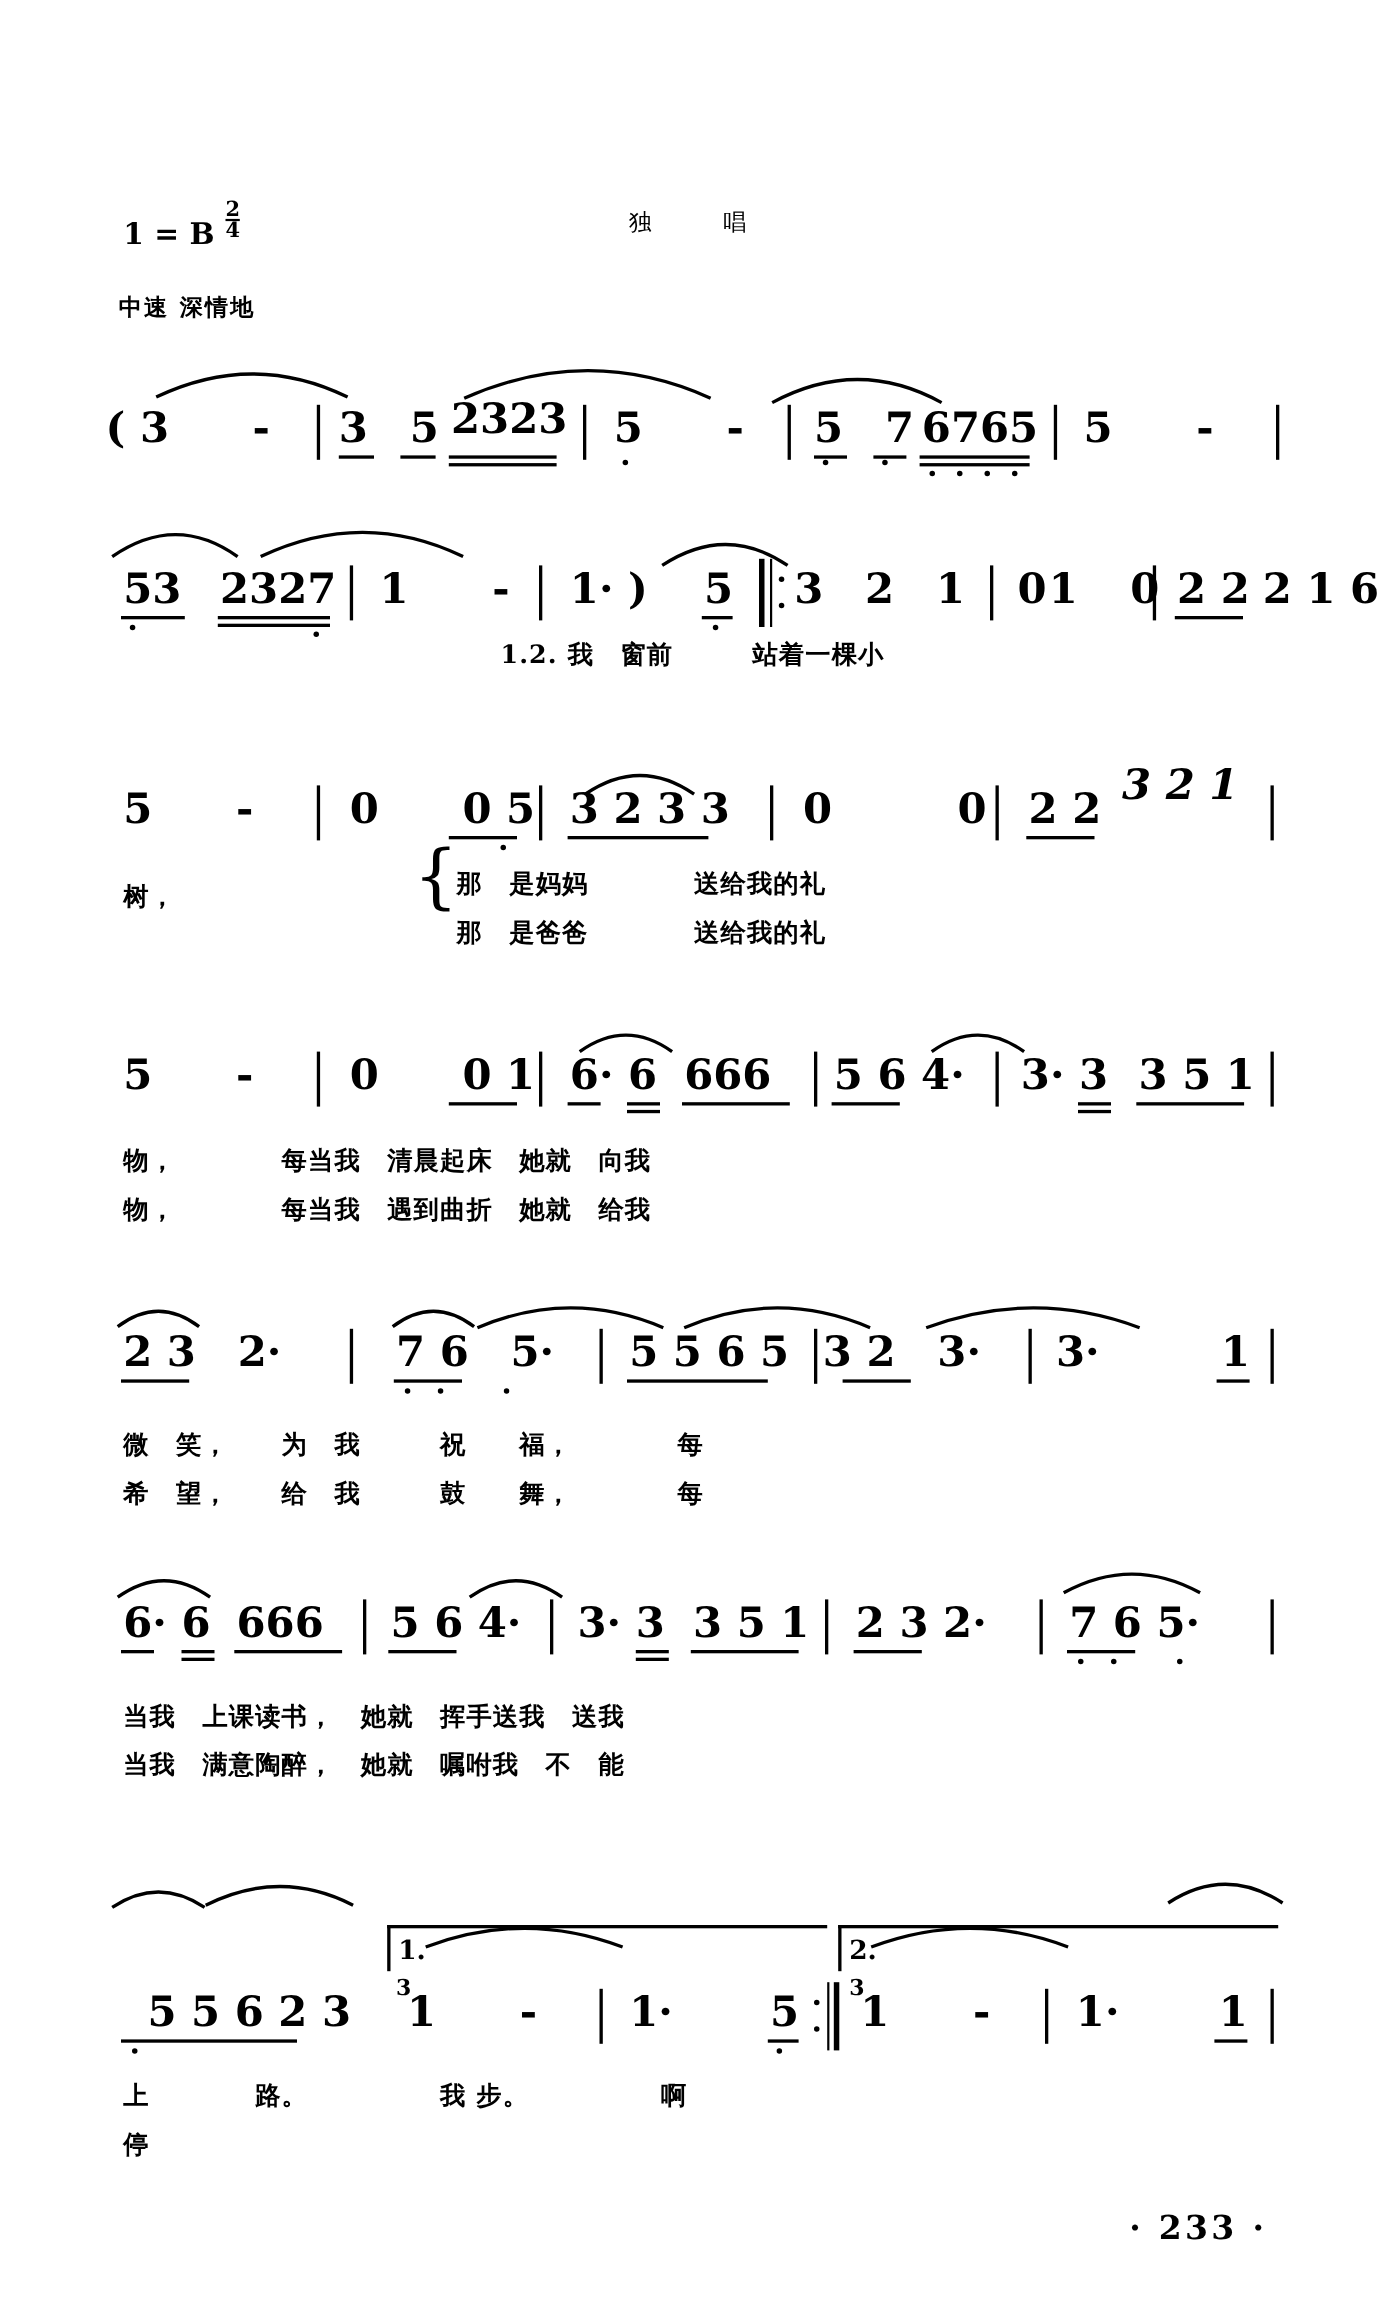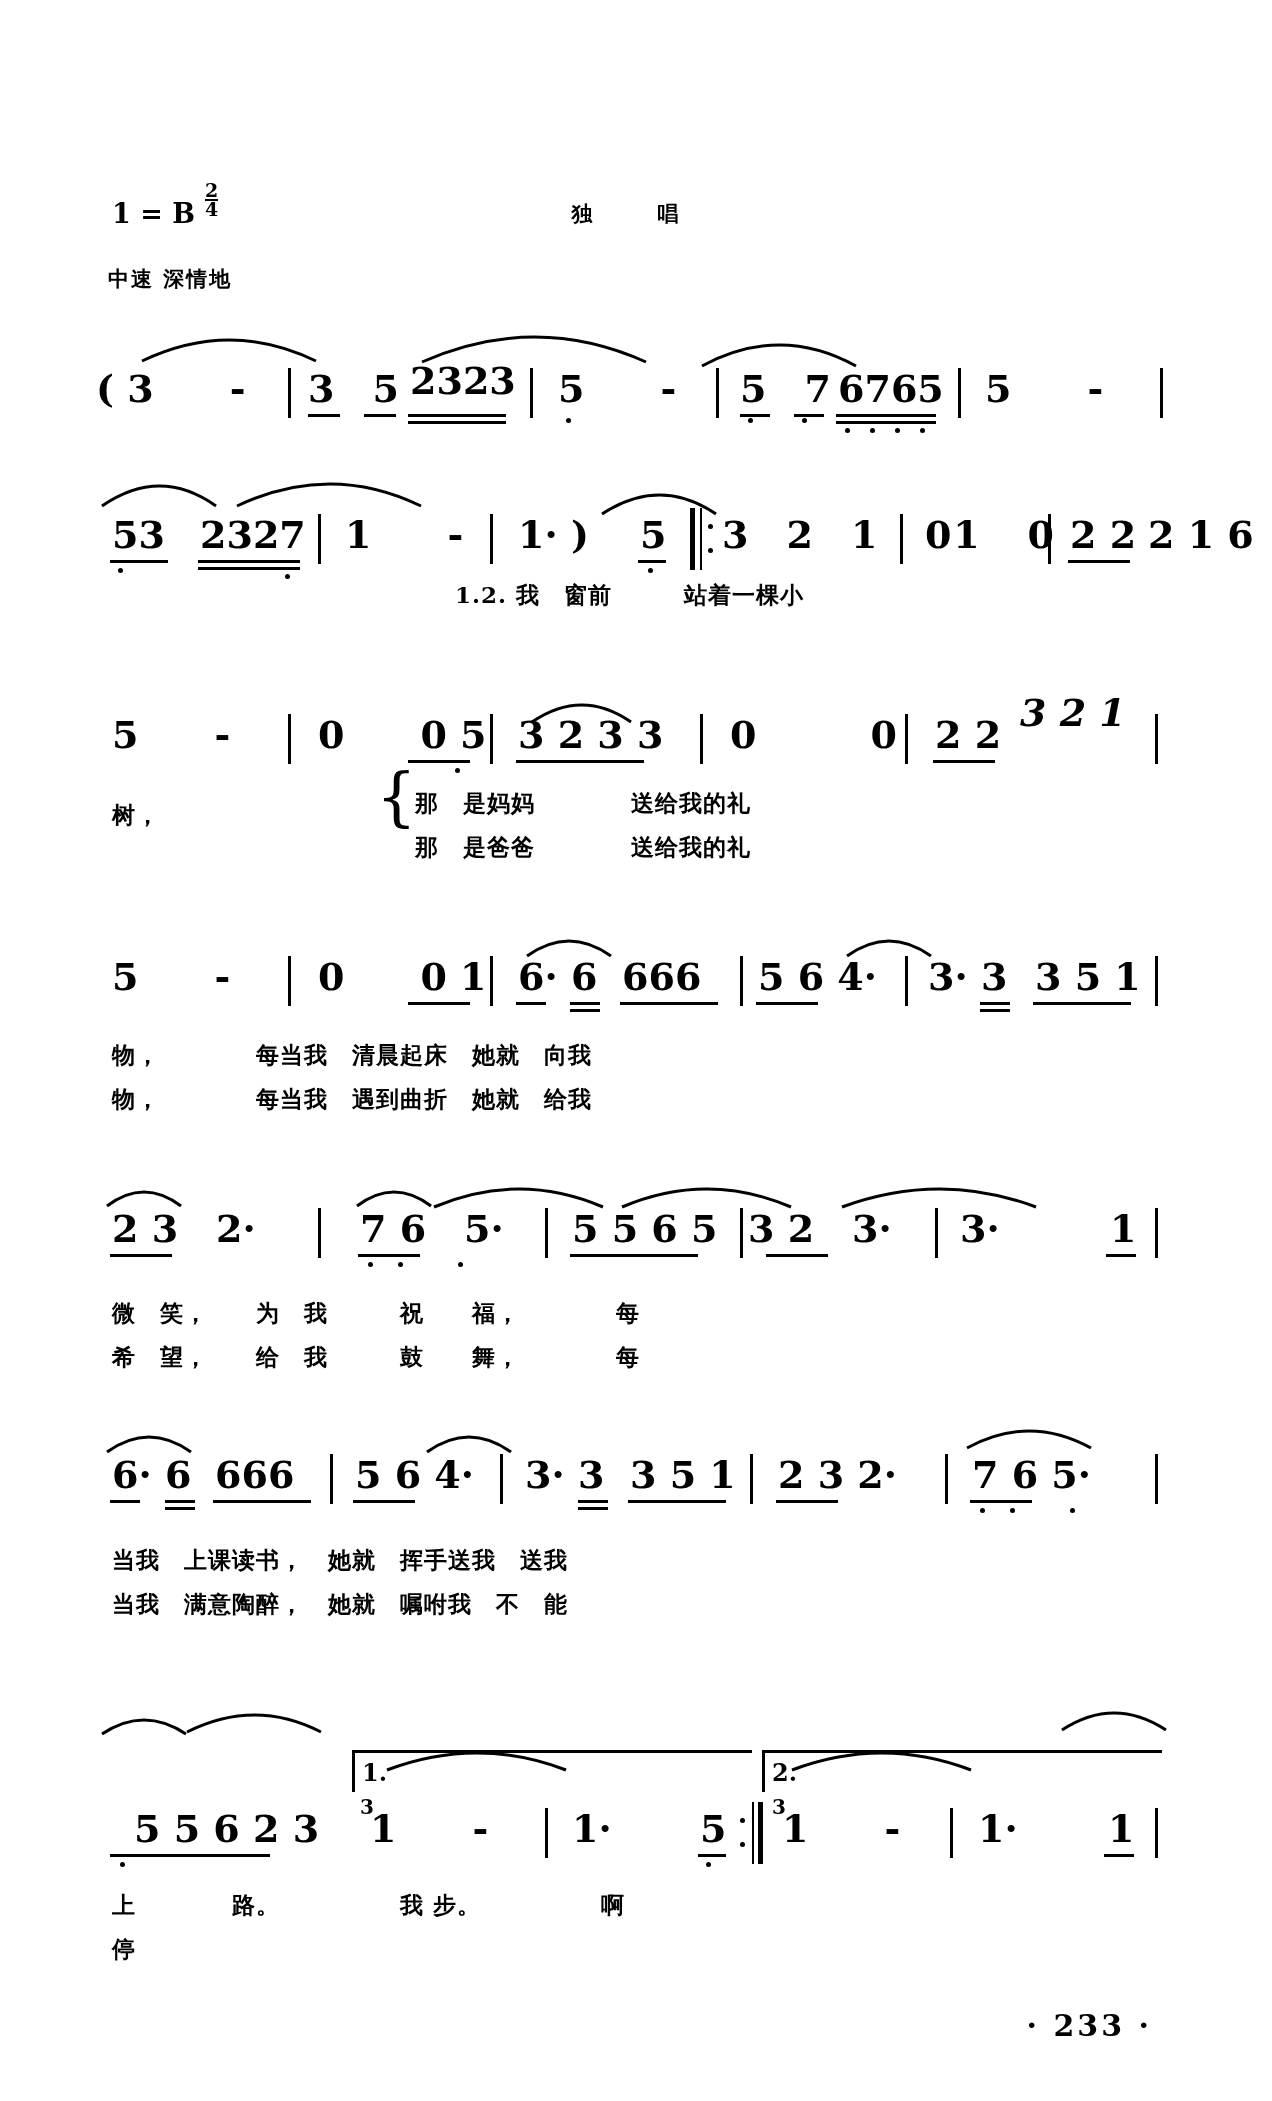--- a/index.html
+++ b/index.html
@@ -16,21 +16,21 @@
   
   .title{
     position:absolute;left:0;top:68px;width:1272px;
     text-align:center;
     font-family:"DejaVu Serif","Liberation Serif",serif;
     font-size:46px;font-weight:bold;letter-spacing:14px;
   }
   .subtitle{
     position:absolute;left:0;top:188px;width:1272px;
     text-align:center;font-size:21px;letter-spacing:22px;
-    font-family:"DejaVu Serif","Liberation Serif",serif;font-weight:bold;margin-top:12px;
+    font-family:"DejaVu Serif","Liberation Serif",serif;font-weight:normal;
   }
   
   .keysig{
     position:absolute;left:112px;top:198px;
     font-size:27px;font-weight:bold;
     font-family:"DejaVu Serif","Liberation Serif",serif;
   }
   .meter{
     position:absolute;left:205px;top:182px;
     font-size:19px;font-weight:bold;text-align:center;line-height:17px;

